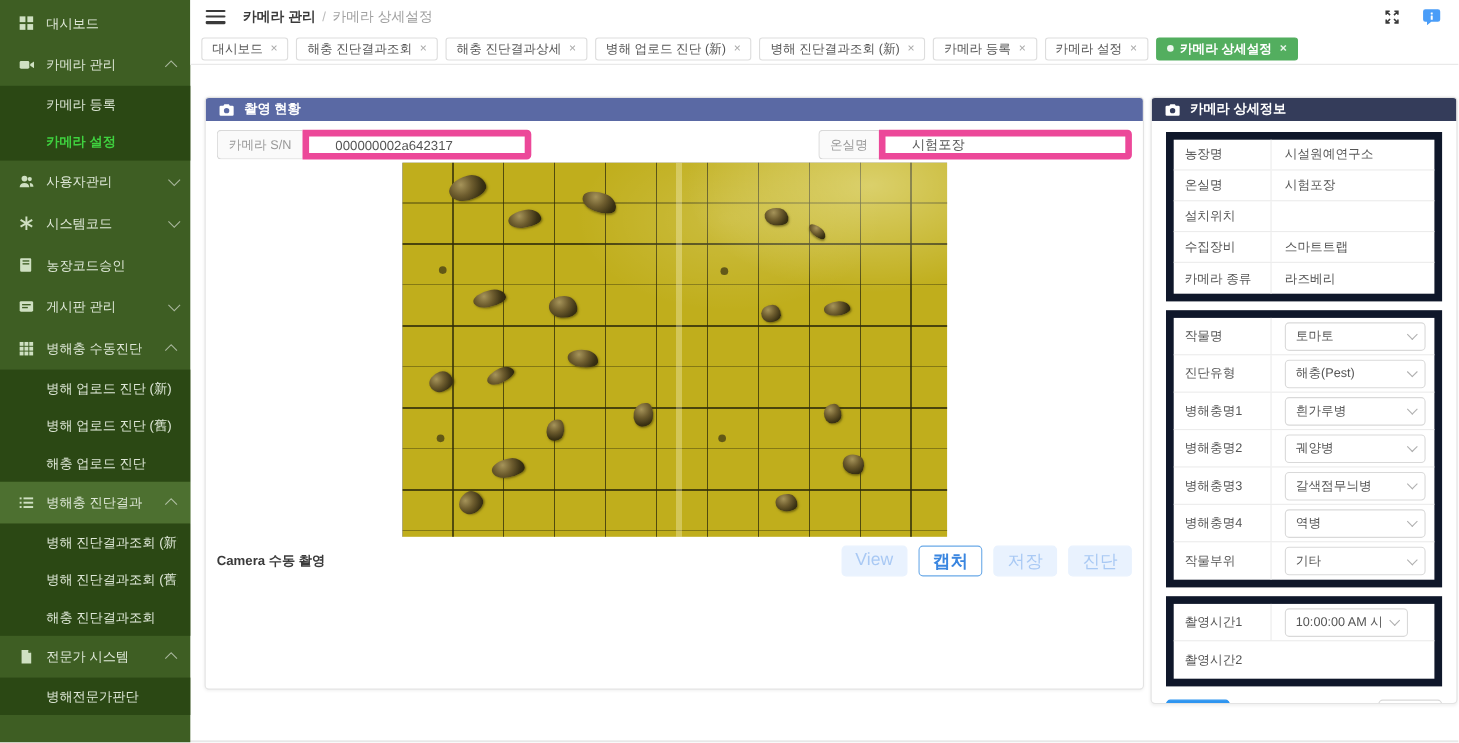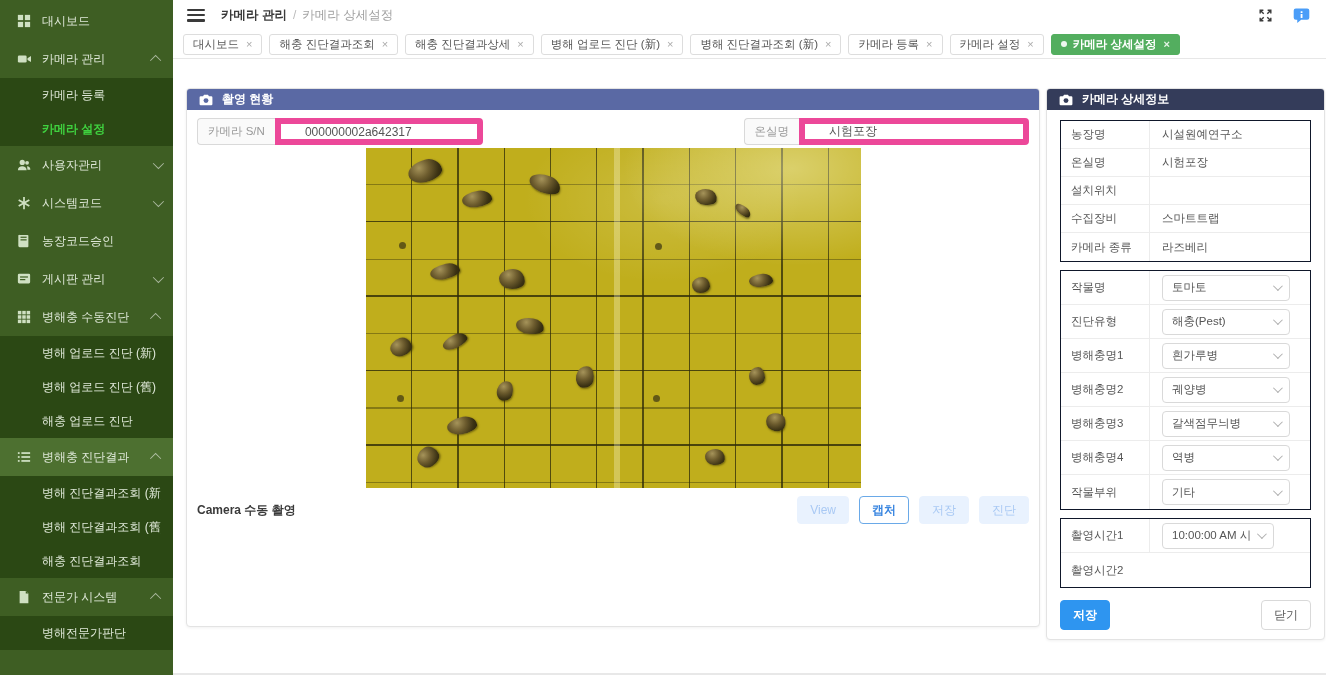--- a/index.html
+++ b/index.html
@@ -73,30 +73,30 @@
       repeating-linear-gradient(90deg, rgba(0,0,0,0) 0 45px, rgba(45,42,8,.75) 45px 46.3px),
       repeating-linear-gradient(180deg, rgba(0,0,0,0) 0 36px, rgba(45,42,8,.4) 36px 37px, rgba(0,0,0,0) 37px 73px, rgba(45,42,8,.8) 73px 74.5px);
   }
   .insect{position:absolute;background:radial-gradient(circle at 35% 30%, #a6945a 0%, #6d5c2e 38%, #3b3214 72%, #262009 100%);
     border-radius:58% 42% 55% 45% / 50% 60% 40% 50%;box-shadow:1px 1px 2px rgba(55,48,0,.55);}
   .tdot{position:absolute;width:7px;height:7px;border-radius:50%;background:#4a4215;opacity:.8;}
 
   .mp-footer{display:flex;align-items:center;justify-content:space-between;margin-top:8px;}
   .mp-caption{font-size:12px;font-weight:bold;color:#3a3a3a;}
   .btn-row{display:flex;gap:10px;}
-  .btn{height:28px;min-width:50px;padding:0 12px;border-radius:4px;font-size:12px;font-family:inherit;cursor:pointer;display:inline-flex;align-items:center;justify-content:center;}
+  .btn{height:28px;min-width:50px;padding:0 12px;border-radius:4px;font-size:16px;font-family:inherit;cursor:pointer;display:inline-flex;align-items:center;justify-content:center;}
   .btn.ghost{background:#e9f2fe;border:1px solid #e9f2fe;color:#a9c9f4;}
   .btn.outline{background:#fff;border:1px solid #6aa9e8;color:#3a86e0;font-weight:bold;}
   .btn.primary{background:var(--c-save);border:1px solid var(--c-save);color:#fff;font-weight:bold;height:30px;}
   .btn.plain{background:#fff;border:1px solid #d9d9d9;color:#555;height:30px;}
 
   
   .detail-panel{left:1046px;top:88px;width:279px;height:552px;}
   .dp-body{padding:10px 13px 12px 13px;}
-  .tbl{border:1px solid #0f172a;margin-bottom:8px;}
+  .tbl{border:7px solid #0f172a;margin-bottom:8px;}
   .trow{display:flex;align-items:center;border-bottom:1px solid #ececec;}
   .trow:last-child{border-bottom:none;}
   .trow .tlabel{width:88px;flex:none;padding-left:10px;font-size:11.5px;color:#555;}
   .trow .tval{flex:1;border-left:1px solid #ececec;padding-left:12px;font-size:11.5px;color:#555;display:flex;align-items:center;align-self:stretch;}
   .trow.info{height:28px;}
   .trow.sel{height:34px;}
   .selbox{display:flex;align-items:center;justify-content:space-between;width:128px;height:26px;border:1px solid #d9d9d9;border-radius:4px;padding:0 9px;font-size:11.5px;color:#555;cursor:pointer;background:#fff;}
   .selbox .sv{white-space:nowrap;}
   .sel-chev{width:7px;height:7px;border-right:1.5px solid #b0b0b0;border-bottom:1.5px solid #b0b0b0;transform:rotate(45deg) translateY(-2px);flex:none;margin-left:6px;}
   .dp-footer{display:flex;justify-content:space-between;margin-top:12px;}

